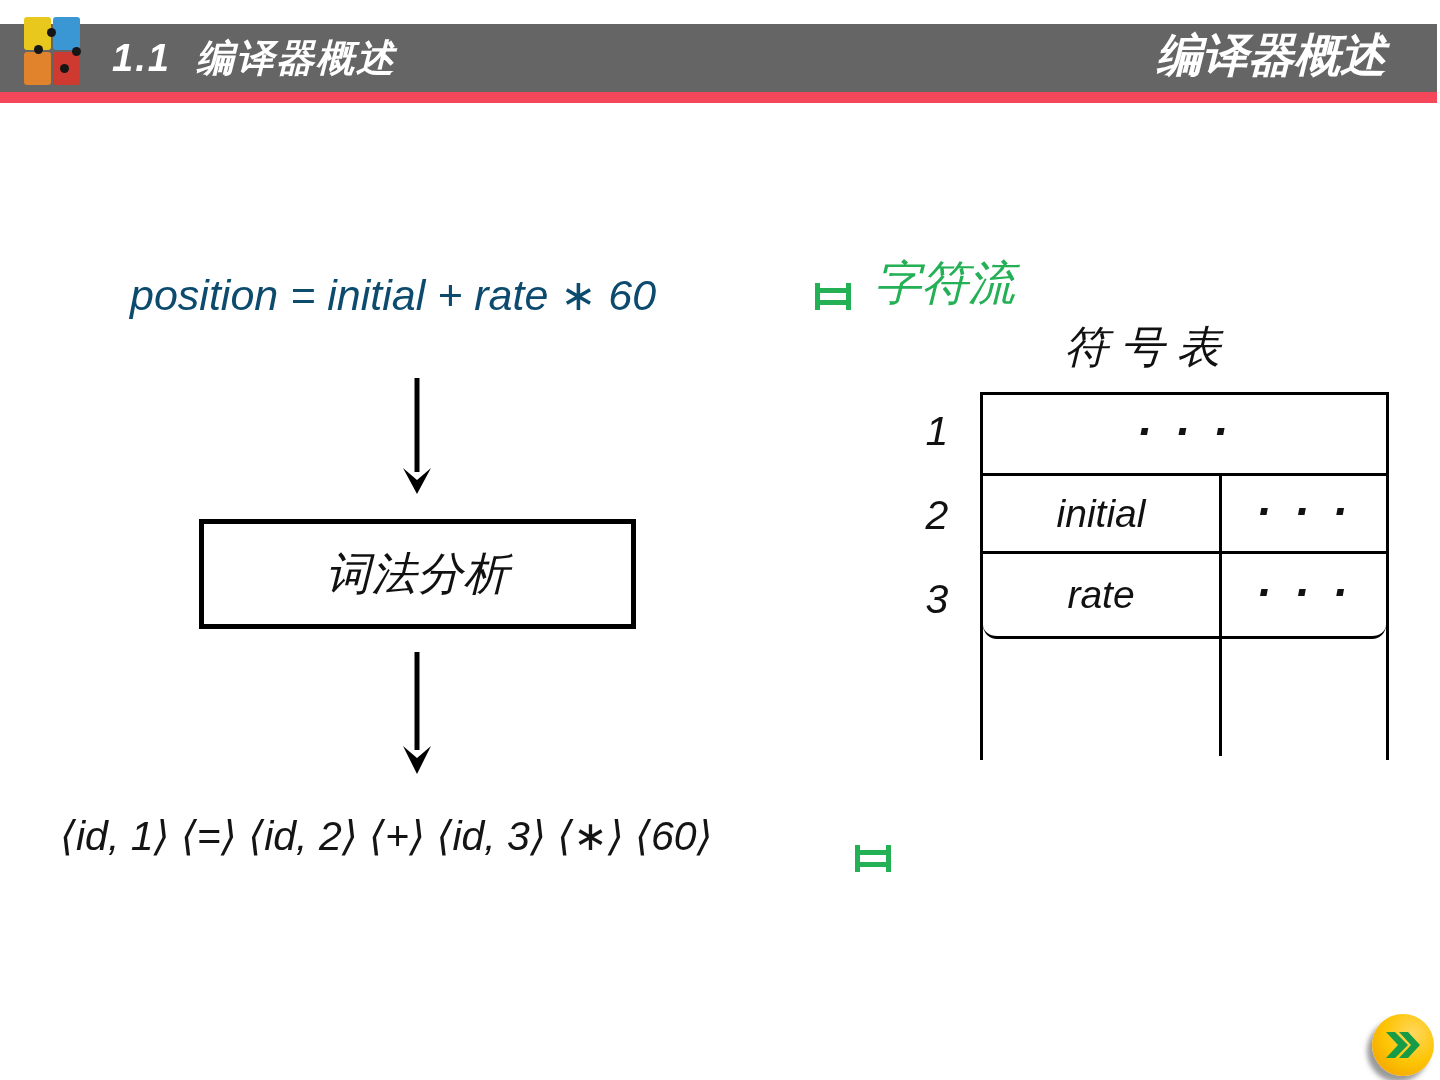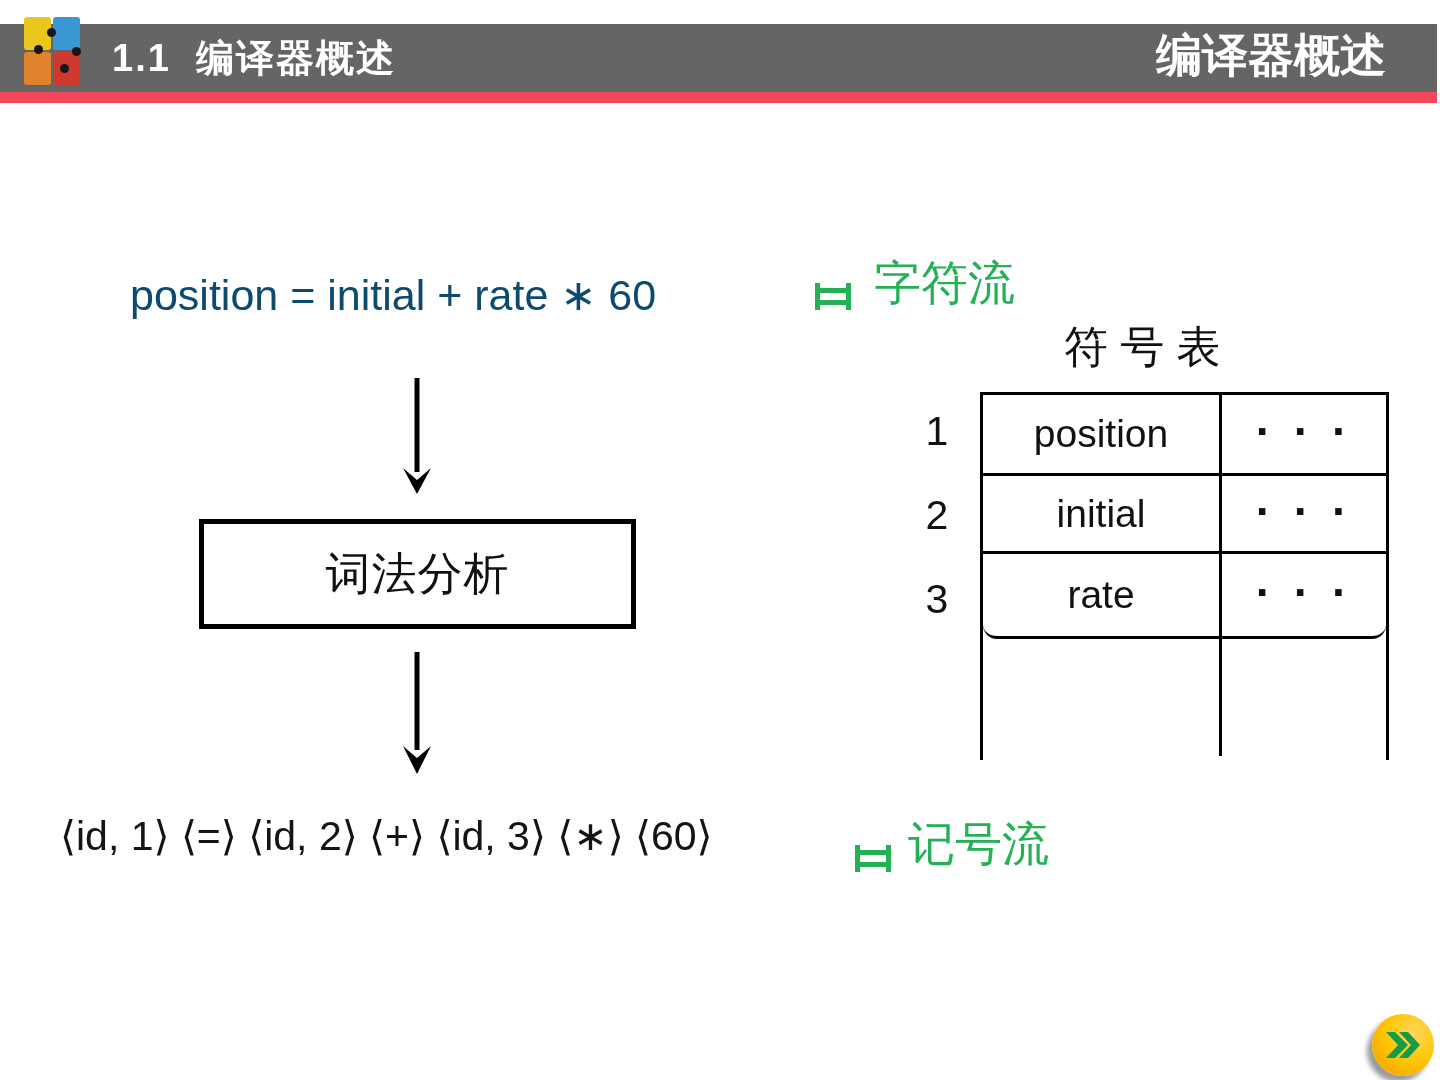--- a/index.html
+++ b/index.html
@@ -1,21 +1,21 @@
 <!DOCTYPE html>
 <html><head>
 <meta charset="utf-8">
 <style>
   html,body{margin:0;padding:0;}
   body{
     width:1440px;height:1080px;background:#ffffff;
     font-family:"Liberation Sans","DejaVu Sans",sans-serif;
     -webkit-font-smoothing:antialiased;
   }
-  .slide{position:relative;width:1440px;height:1080px;overflow:hidden;background:#fff;}
+  .slide{position:relative;width:1440px;height:1080px;overflow:hidden;background:#fff;font-style:italic;}
 
   
   .header-bar{position:absolute;left:0;top:24px;width:1437px;height:68px;background:#656565;}
   .accent-line{position:absolute;left:0;top:92px;width:1437px;height:11px;background:#f4475a;}
   .section-title{
     position:absolute;left:112px;top:33px;height:50px;line-height:50px;
     color:#ffffff;font-size:38px;font-weight:bold;letter-spacing:2px;white-space:pre;
   }
   .page-title{
     position:absolute;right:54px;top:27px;height:58px;line-height:58px;
@@ -138,31 +138,29 @@
     <polygon points="16,96 30,124 44,96 30,108" fill="#000"></polygon>
   </svg>
 
   <div class="token-stream">⟨id, 1⟩ ⟨=⟩ ⟨id, 2⟩ ⟨+⟩ ⟨id, 3⟩ ⟨∗⟩ ⟨60⟩</div>
   <div class="stream-icon icon-token-stream">
     <i class="si-bar-l"></i>
     <i class="si-bar-r"></i>
     <i class="si-rung-t"></i>
     <i class="si-rung-b"></i>
   </div>
-  <div class="token-stream-label">记号流</div>
 
   <div class="symtab-title">符 号 表</div>
 
   <div class="row-index idx-1">1</div>
   <div class="row-index idx-2">2</div>
   <div class="row-index idx-3">3</div>
 
   <div class="symtab">
     <div class="symtab-row row-h1">
-      <div class="cell-name">position</div>
       <div class="cell-attrs">· · ·</div>
     </div>
     <div class="symtab-row row-h2">
       <div class="cell-name">initial</div>
       <div class="cell-attrs">· · ·</div>
     </div>
     <div class="symtab-row row-h3">
       <div class="cell-name">rate</div>
       <div class="cell-attrs">· · ·</div>
     </div>

